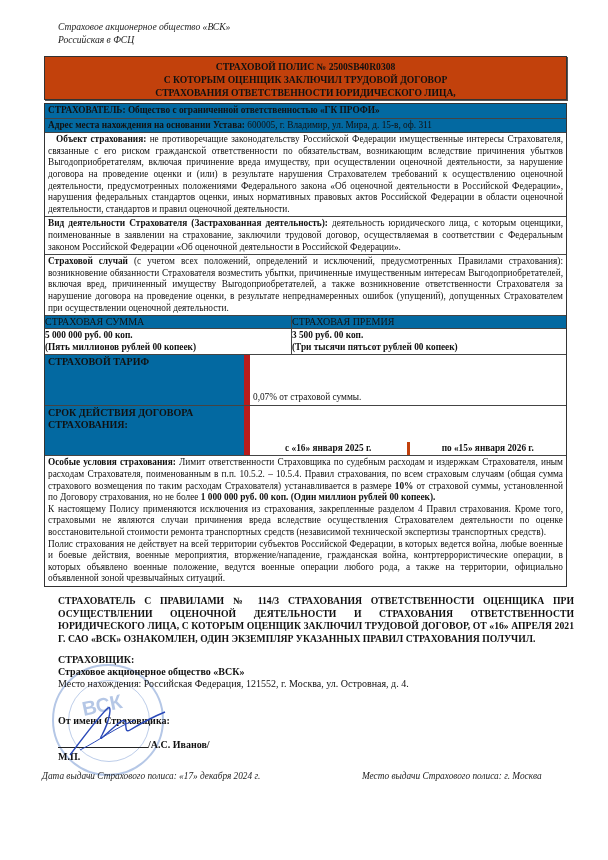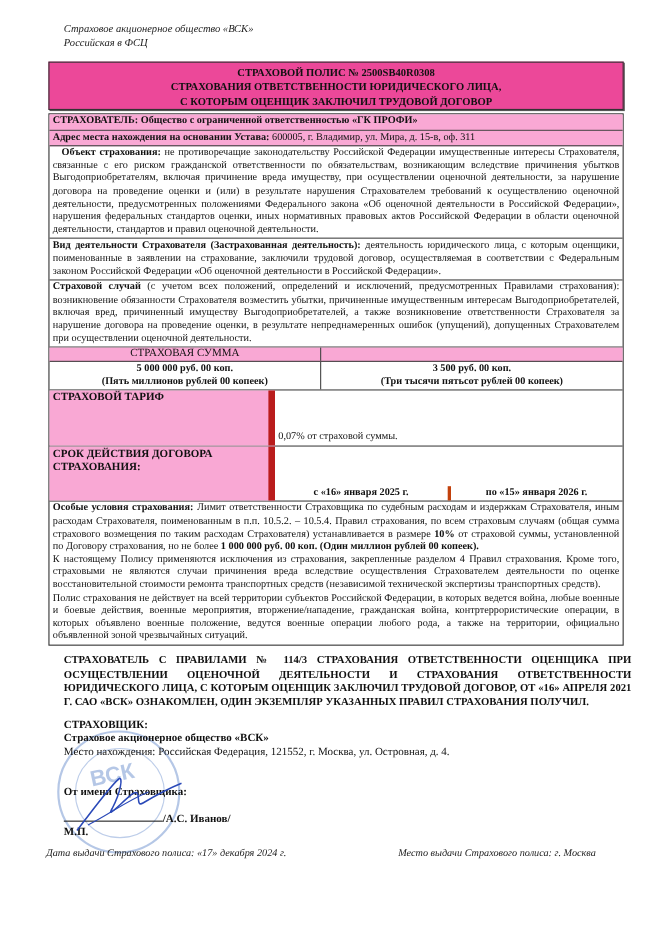--- a/index.html
+++ b/index.html
@@ -7,39 +7,39 @@
       width: 608px; height: 860px; position: relative; overflow: hidden;
       font-family: "Liberation Serif", "DejaVu Serif", serif;
       color: #111;
     }
     .abs { position: absolute; }
     .hdr-italic {
       left: 58px; top: 20px; font-style: italic; font-size: 9.6px; line-height: 13px; color: #222;
     }
     .title-box {
       left: 44px; top: 56px; width: 521px; height: 44px;
-      border: 1px solid #333; background: #ec4899;
+      border: 1px solid #333; background: #c2410c;
       box-shadow: 1px 1px 0 #555;
       text-align: center; font-weight: bold; font-size: 9.6px; line-height: 13px;
       padding-top: 3px; box-sizing: border-box; width: 523px;
     }
     .main-table {
       left: 44px; top: 103px; width: 523px;
       border: 1px solid #333; box-sizing: border-box;
       font-size: 9.3px; line-height: 11.6px;
     }
     .row { border-bottom: 1px solid #444; padding: 1px 3px; text-align: justify; box-sizing: border-box; }
     .row:last-child { border-bottom: none; }
-    .shade { background: #f9a8d4; }
+    .shade { background: #0369a1; }
     .b { font-weight: bold; }
     .split { display: flex; border-bottom: 1px solid #444; }
     .split > div { box-sizing: border-box; }
     .c-left { width: 247px; border-right: 1px solid #444; }
     .c-right { flex: 1; }
-    .center { text-align: center; }
+    .center { text-align: left; }
     .label-cell { width: 205px; border-right: 6px solid #b91c1c; font-weight: bold; font-size: 10px; line-height: 12.5px; padding: 1px 3px; }
     .val-cell { flex: 1; padding: 1px 3px; text-align: justify; margin-top: 36px; }
     .ack {
       left: 58px; top: 595px; width: 516px;
       font-weight: bold; font-size: 9.7px; line-height: 12.5px; text-align: justify;
       text-transform: none;
     }
     .insurer { left: 58px; top: 654px; font-size: 10px; line-height: 12.2px; }
     .stamp {
       left: 52px; top: 664px; width: 112px; height: 112px; border-radius: 50%;
@@ -62,22 +62,22 @@
 </head>
 <body>
 
 <div class="abs hdr-italic">
   <div>Страховое акционерное общество «ВСК»</div>
   <div>Российская в ФСЦ</div>
 </div>
 
 <div class="abs title-box">
   <div>СТРАХОВОЙ ПОЛИС № 2500SB40R0308</div>
+  <div>С КОТОРЫМ ОЦЕНЩИК ЗАКЛЮЧИЛ ТРУДОВОЙ ДОГОВОР</div>
   <div>СТРАХОВАНИЯ ОТВЕТСТВЕННОСТИ ЮРИДИЧЕСКОГО ЛИЦА,</div>
-  <div>С КОТОРЫМ ОЦЕНЩИК ЗАКЛЮЧИЛ ТРУДОВОЙ ДОГОВОР</div>
 </div>
 
 <div class="abs main-table">
   <div class="row shade">
     <span class="b">СТРАХОВАТЕЛЬ:</span>
     <span class="b">Общество с ограниченной ответственностью «ГК ПРОФИ»</span>
   </div>
   <div class="row shade">
     <span class="b">Адрес места нахождения на основании Устава:</span>
     <span>600005, г. Владимир, ул. Мира, д. 15-в, оф. 311</span>
@@ -90,20 +90,21 @@
     <span class="b">Вид деятельности Страхователя (Застрахованная деятельность):</span>
     <span>деятельность юридического лица, с которым оценщики, поименованные в заявлении на страхование, заключили трудовой договор, осуществляемая в соответствии с Федеральным законом Российской Федерации «Об оценочной деятельности в Российской Федерации».</span>
   </div>
   <div class="row">
     <span class="b">Страховой случай</span>
     <span>(с учетом всех положений, определений и исключений, предусмотренных Правилами страхования): возникновение обязанности Страхователя возместить убытки, причиненные имущественным интересам Выгодоприобретателей, включая вред, причиненный имуществу Выгодоприобретателей, а также возникновение ответственности Страхователя за нарушение договора на проведение оценки, в результате непреднамеренных ошибок (упущений), допущенных Страхователем при осуществлении оценочной деятельности.</span>
   </div>
 
   <div class="split shade">
     <div class="c-left center" style="font-size:10px;line-height:12px;">СТРАХОВАЯ СУММА</div>
+    <div class="c-right center" style="font-size:10px;line-height:12px;">СТРАХОВАЯ ПРЕМИЯ</div>
   </div>
   <div class="split">
     <div class="c-left center b" style="padding:1px 0;">
       <div>5 000 000 руб. 00 коп.</div>
       <div>(Пять миллионов рублей 00 копеек)</div>
     </div>
     <div class="c-right center b" style="padding:1px 0;">
       <div>3 500 руб. 00 коп.</div>
       <div>(Три тысячи пятьсот рублей 00 копеек)</div>
     </div>

